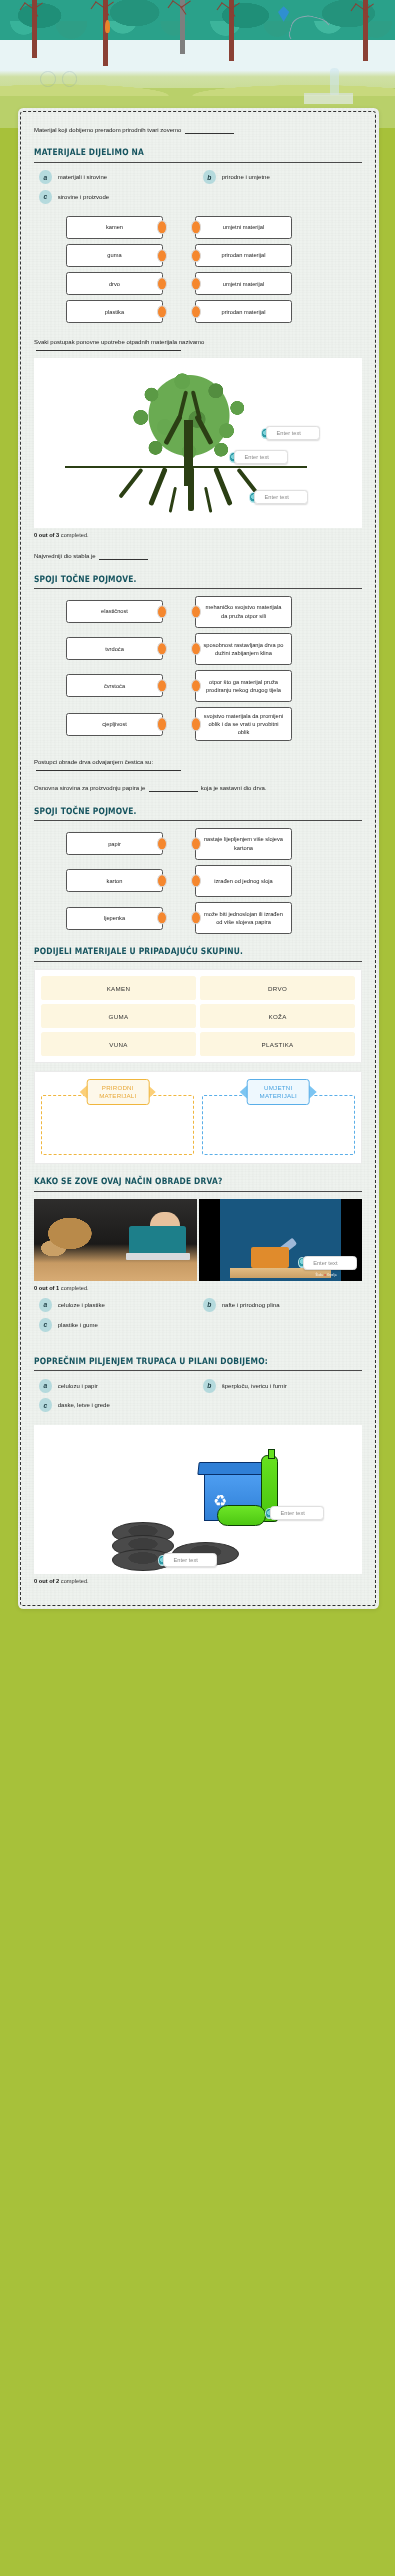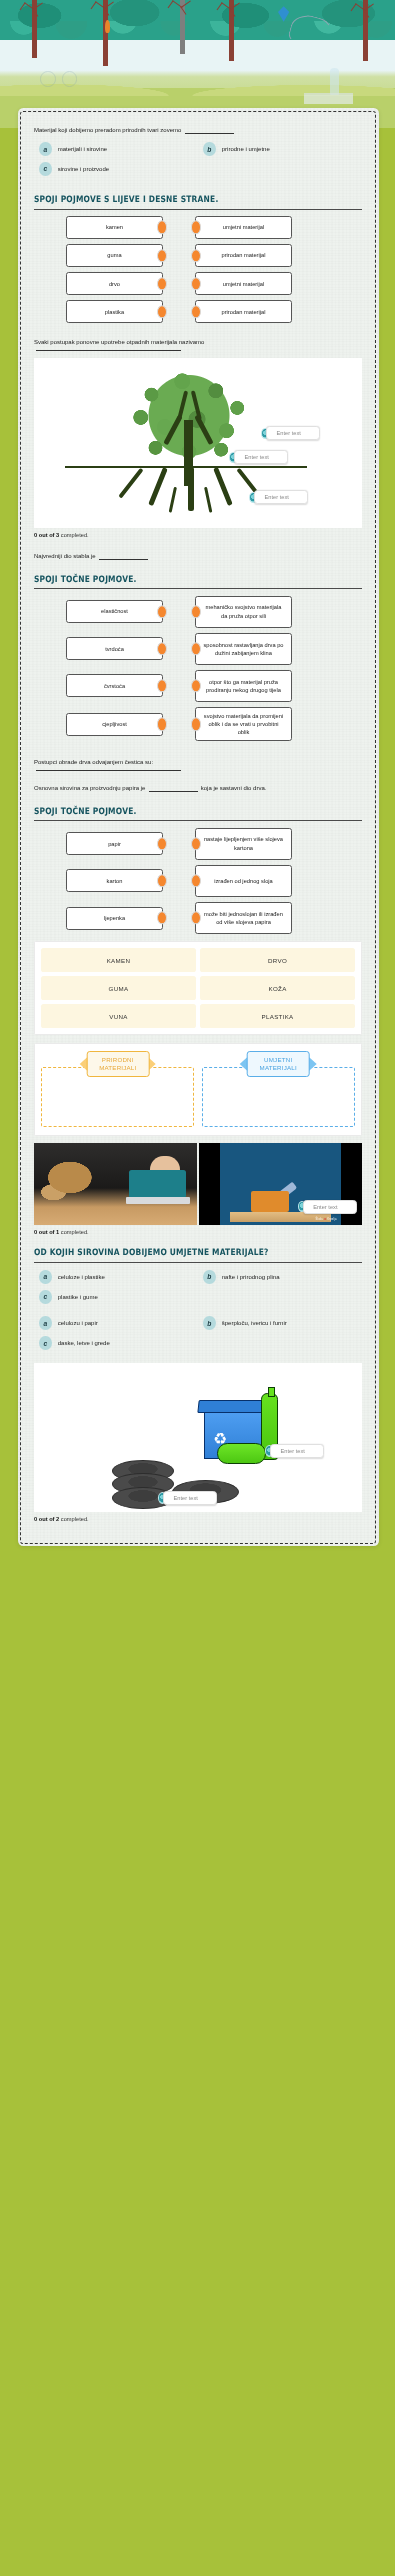--- a/index.html
+++ b/index.html
@@ -420,39 +420,39 @@
 </div>
 
 <div class="sheet-wrap">
 <div class="sheet">
 
   <div class="q-text">
     <span>Materijal koji dobijemo preradom prirodnih tvari zovemo</span>
     <span class="blank"></span>
   </div>
 
+  <div class="sec-head">
+    <div class="sec-title">MATERIJALE DIJELIMO NA</div>
+    <div class="sec-rule"></div>
+  </div>
   <div class="mc">
     <div class="mc-opt">
       <span class="mc-bullet">a</span>
       <span class="mc-label">materijali i sirovine</span>
     </div>
     <div class="mc-opt">
       <span class="mc-bullet">b</span>
       <span class="mc-label">prirodne i umjetne</span>
     </div>
     <div class="mc-opt">
       <span class="mc-bullet">c</span>
       <span class="mc-label">sirovine i proizvode</span>
     </div>
   </div>
 
-  <div class="sec-head">
-    <div class="sec-title">SPOJI POJMOVE S LIJEVE I DESNE STRANE.</div>
-    <div class="sec-rule"></div>
-  </div>
   <div class="match">
     <div class="match-row">
       <div class="mbox left">
         <span>kamen</span>
         <span class="dot r"></span>
       </div>
       <div class="mbox right">
         <span class="dot l"></span>
         <span>umjetni materijal</span>
       </div>
@@ -622,20 +622,24 @@
         <span>ljepenka</span>
         <span class="dot r"></span>
       </div>
       <div class="mbox right tall">
         <span class="dot l"></span>
         <span>može biti jednoslojan ili izrađen od više slojeva papira</span>
       </div>
     </div>
   </div>
 
+  <div class="sec-head">
+    <div class="sec-title">PODIJELI MATERIJALE U PRIPADAJUĆU SKUPINU.</div>
+    <div class="sec-rule"></div>
+  </div>
   <div class="mat-card">
     <div class="mat-grid">
       <div class="mat-chip">KAMEN</div>
       <div class="mat-chip">DRVO</div>
       <div class="mat-chip">GUMA</div>
       <div class="mat-chip">KOŽA</div>
       <div class="mat-chip">VUNA</div>
       <div class="mat-chip">PLASTIKA</div>
     </div>
   </div>
@@ -651,20 +655,24 @@
     <div class="drop-col">
       <div class="ribbon">
         <span class="rib-wing bl"></span>
         <span class="rib-body blue">UMJETNI MATERIJALI</span>
         <span class="rib-wing br"></span>
       </div>
       <div class="drop-zone blue"></div>
     </div>
   </div>
 
+  <div class="sec-head">
+    <div class="sec-title">KAKO SE ZOVE OVAJ NAČIN OBRADE DRVA?</div>
+    <div class="sec-rule"></div>
+  </div>
   <div class="video-row">
     <div class="vid one">
       <div class="hand"></div>
       <div class="planer"></div>
     </div>
     <div class="vid two">
       <div class="vid-inner">
         <div class="plane-arm"></div>
         <div class="plane-ill"></div>
         <div class="plank"></div>
@@ -673,39 +681,39 @@
       <div class="hotspot" style="right:5.2px;bottom:11.3px">
         <span class="hs-pin"></span>
         <span class="hs-input">Enter text</span>
       </div>
     </div>
   </div>
   <div class="completed">
     <b>0 out of 1</b><span> completed.</span>
   </div>
 
-  <div class="sec-head">
-    <div class="sec-title">OD KOJIH SIROVINA DOBIJEMO UMJETNE MATERIJALE?</div>
-    <div class="sec-rule"></div>
-  </div>
   <div class="mc">
     <div class="mc-opt">
       <span class="mc-bullet">a</span>
       <span class="mc-label">celuloze i plastike</span>
     </div>
     <div class="mc-opt">
       <span class="mc-bullet">b</span>
       <span class="mc-label">nafte i prirodnog plina</span>
     </div>
     <div class="mc-opt">
       <span class="mc-bullet">c</span>
       <span class="mc-label">plastike i gume</span>
     </div>
   </div>
 
+  <div class="sec-head" style="margin-top:19.6px">
+    <div class="sec-title">POPREČNIM PILJENJEM TRUPACA U PILANI DOBIJEMO:</div>
+    <div class="sec-rule"></div>
+  </div>
   <div class="mc">
     <div class="mc-opt">
       <span class="mc-bullet">a</span>
       <span class="mc-label">celulozu i papir</span>
     </div>
     <div class="mc-opt">
       <span class="mc-bullet">b</span>
       <span class="mc-label">šperploču, ivericu i furnir</span>
     </div>
     <div class="mc-opt">

